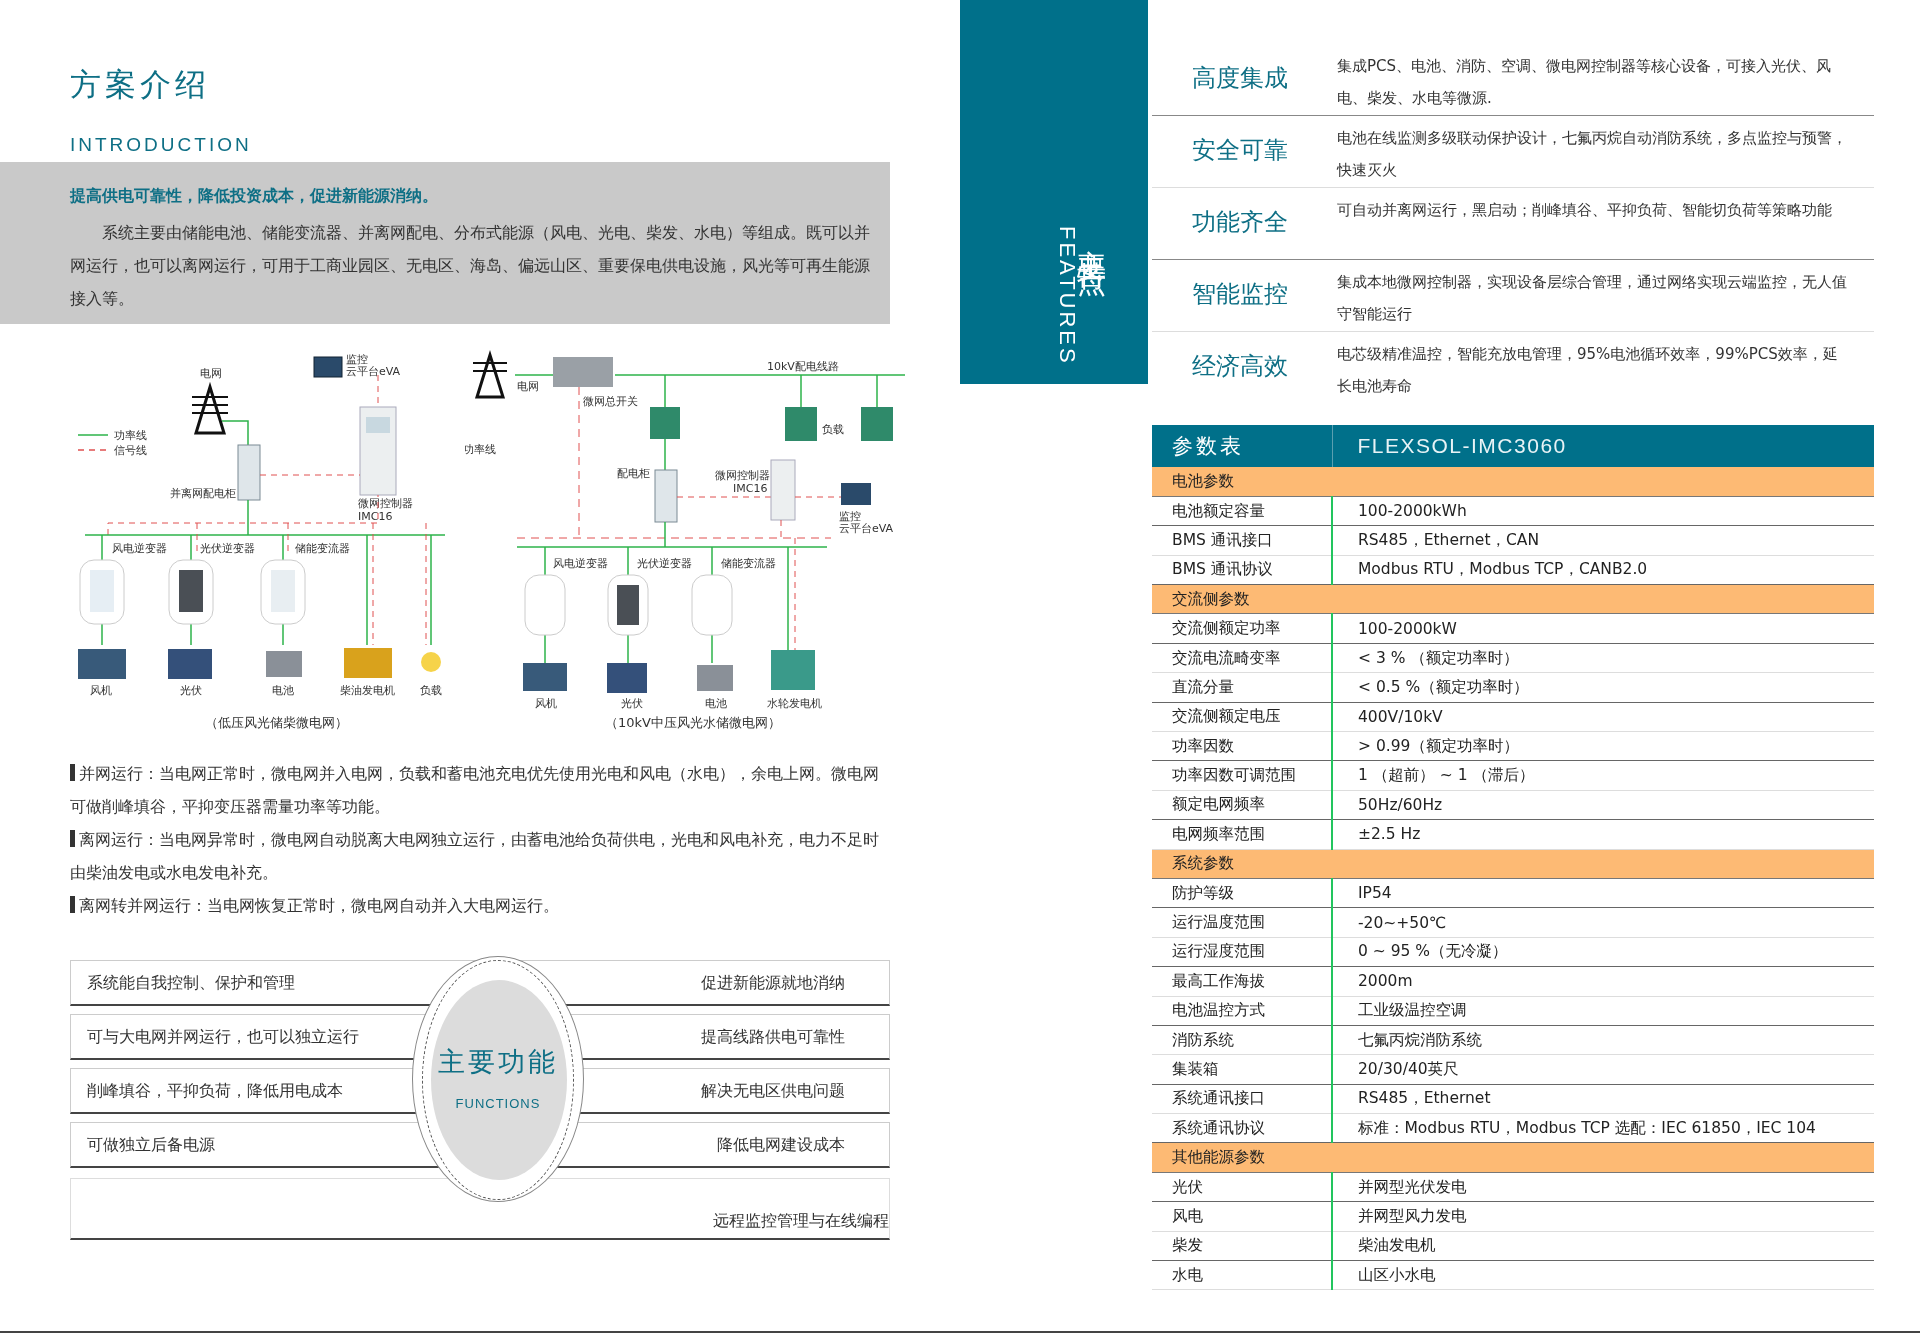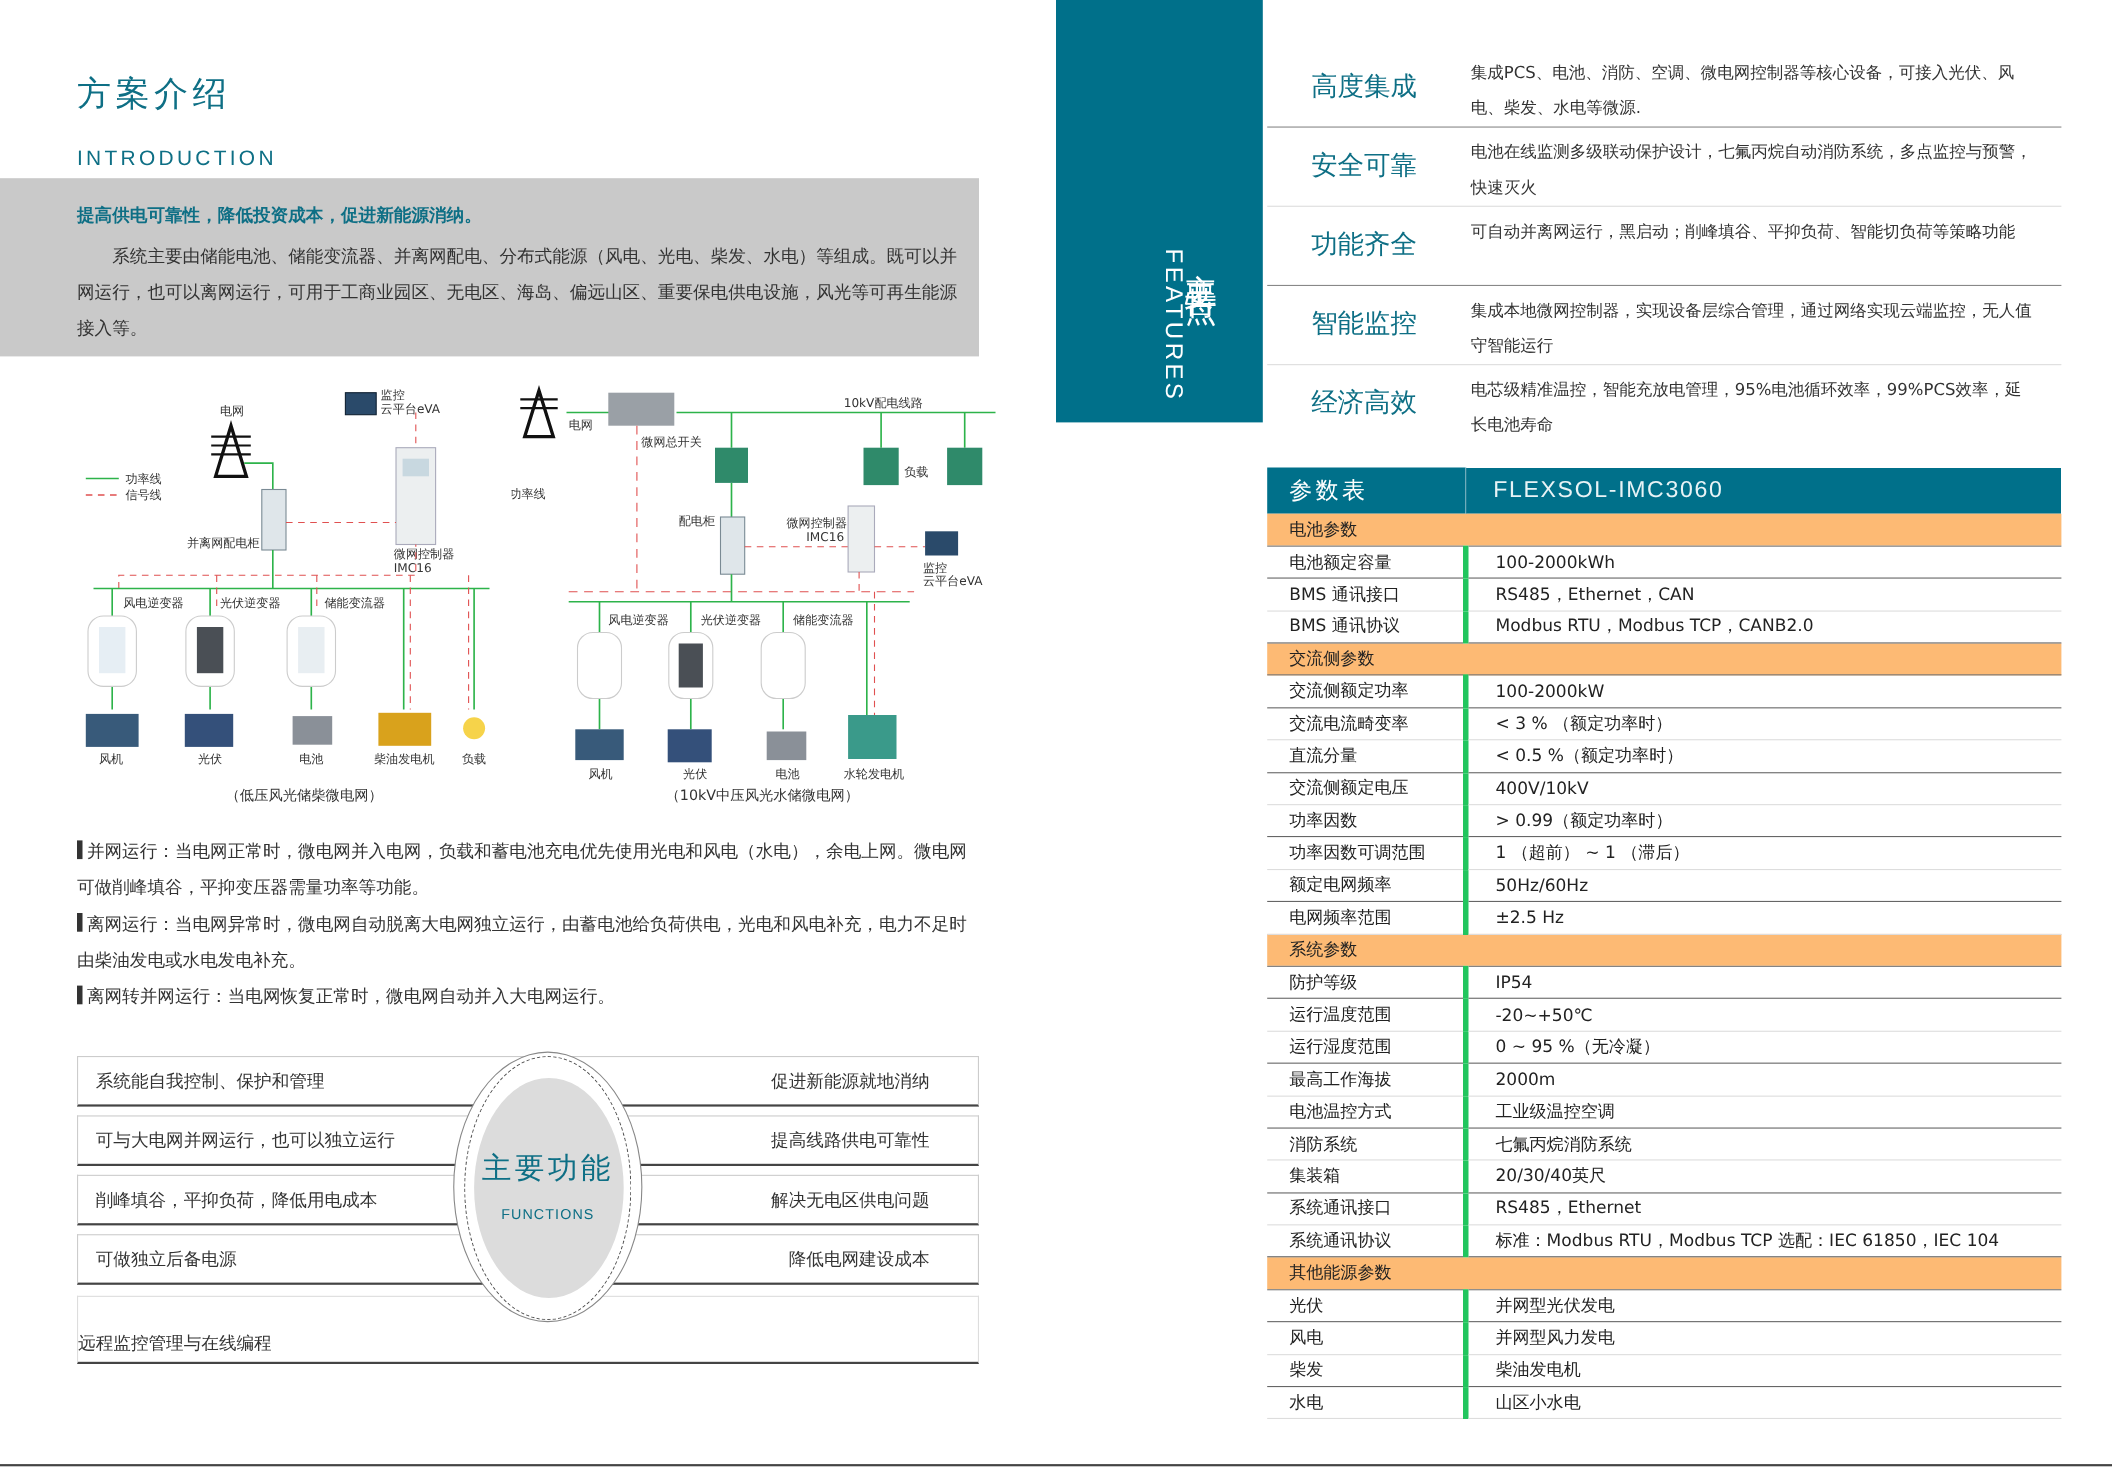--- a/index.html
+++ b/index.html
@@ -18,40 +18,40 @@
   .dcap{font-size:13px;fill:#333;font-family:"DejaVu Sans",sans-serif;}
   .bullets{left:70px;top:757px;width:820px;font-size:16px;line-height:33px;color:#333;}
   .bullets p{margin:0;}
   .bar{display:inline-block;width:5px;height:17px;background:#333;vertical-align:-2px;margin-right:4px;}
   .fn-wrap{left:70px;top:960px;width:820px;height:280px;}
   .fn-box{position:absolute;left:0;width:820px;height:46px;border:1px solid #ccc;border-bottom:2px solid #444;background:#fff;}
   .fn-box .l,.fn-box .r{position:absolute;top:12px;font-size:16px;color:#333;}
   .fn-box .l{left:16px;}
   .fn-box .r{right:44px;}
   .fn-last{position:absolute;left:0;top:218px;width:820px;height:62px;border:1px solid #ddd;border-bottom:2px solid #444;background:#fff;}
-  .fn-last span{position:absolute;left:0;right:0;top:32px;text-align:left;font-size:16px;color:#333;}
+  .fn-last span{position:absolute;left:0;right:0;top:32px;text-align:right;font-size:16px;color:#333;}
   .fn-ring{position:absolute;left:352px;top:0;width:152px;height:240px;border-radius:50%;border:1px dashed #555;background:#fff;}
   .fn-ring-outer{position:absolute;left:342px;top:-4px;width:172px;height:246px;border-radius:50%;background:#fff;border:1px solid #888;}
   .fn-core{position:absolute;left:361px;top:20px;width:136px;height:200px;border-radius:50%;background:#dcdcdc;}
   .fn-title{position:absolute;left:342px;width:172px;top:84px;text-align:center;font-size:27px;color:#0e6f85;letter-spacing:3px;}
   .fn-sub{position:absolute;left:342px;width:172px;top:136px;text-align:center;font-size:13px;color:#0e6f85;letter-spacing:1px;font-family:"Liberation Sans",sans-serif;}
   
   .teal-band{left:960px;top:0;width:188px;height:384px;background:#00708a;}
   .teal-cn{position:absolute;left:112px;top:226px;writing-mode:vertical-rl;font-size:29px;color:#fff;letter-spacing:6px;font-weight:300;}
   .teal-en{position:absolute;left:94px;top:226px;writing-mode:vertical-rl;font-size:22px;color:#fff;letter-spacing:3px;font-family:"Liberation Sans",sans-serif;font-weight:300;}
   .features{left:1152px;top:44px;width:722px;}
   .feat-row{position:relative;height:72px;border-bottom:1px solid #888;}
   .feat-row:nth-child(even){border-bottom-color:#ddd;}
   .feat-row:last-child{border-bottom:none;}
   .feat-title{position:absolute;left:40px;top:18px;font-size:24px;color:#0e6f85;}
   .feat-desc{position:absolute;left:185px;top:6px;width:510px;font-size:15px;line-height:32px;color:#333;}
   .params{left:1152px;top:425px;width:722px;border-collapse:collapse;}
   .params td{height:29.4px;font-size:15.5px;color:#222;padding:0;border-bottom:1px solid #666;}
   .params tr.light td{border-bottom-color:#ddd;}
-  .params td.k{width:180px;padding-left:20px;border-right:5px solid #22c55e;}
+  .params td.k{width:180px;padding-left:20px;border-right:2px solid #22c55e;}
   .params td.v{padding-left:25px;white-space:nowrap;overflow:hidden;}
   .params tr.head td{height:42px;background:#00708a;color:#fff;font-size:21px;border-bottom:none;}
   .params tr.head td.k{border-right:1px solid #5a9fb0;letter-spacing:3px;font-weight:300;}
   .params tr.head td.v{font-family:"Liberation Sans",sans-serif;letter-spacing:1.5px;font-weight:300;color:#e8f3f6;}
   .params tr.sec td{background:#fdba74;padding-left:20px;border-bottom:1px solid #777;}
   .bottom-line{left:0;top:1331px;width:1920px;height:2px;background:#444;}
 </style>
 </head>
 <body>
 

